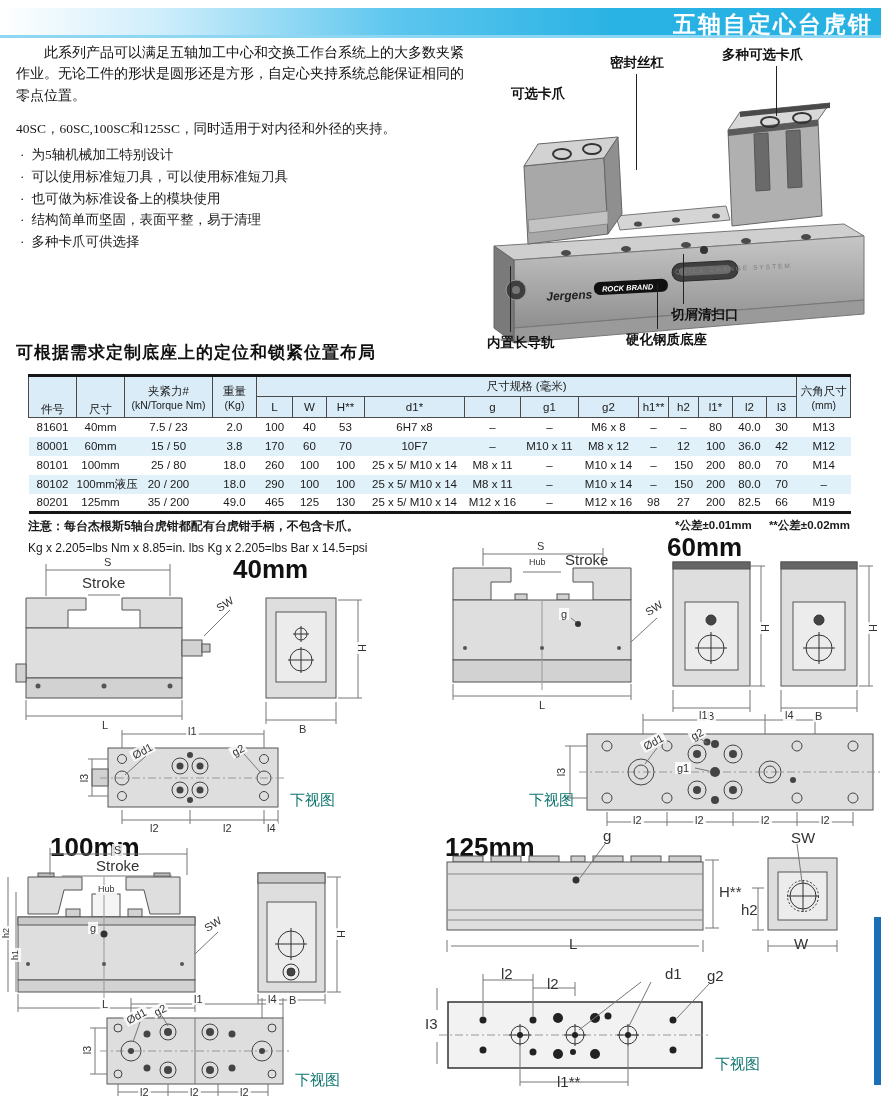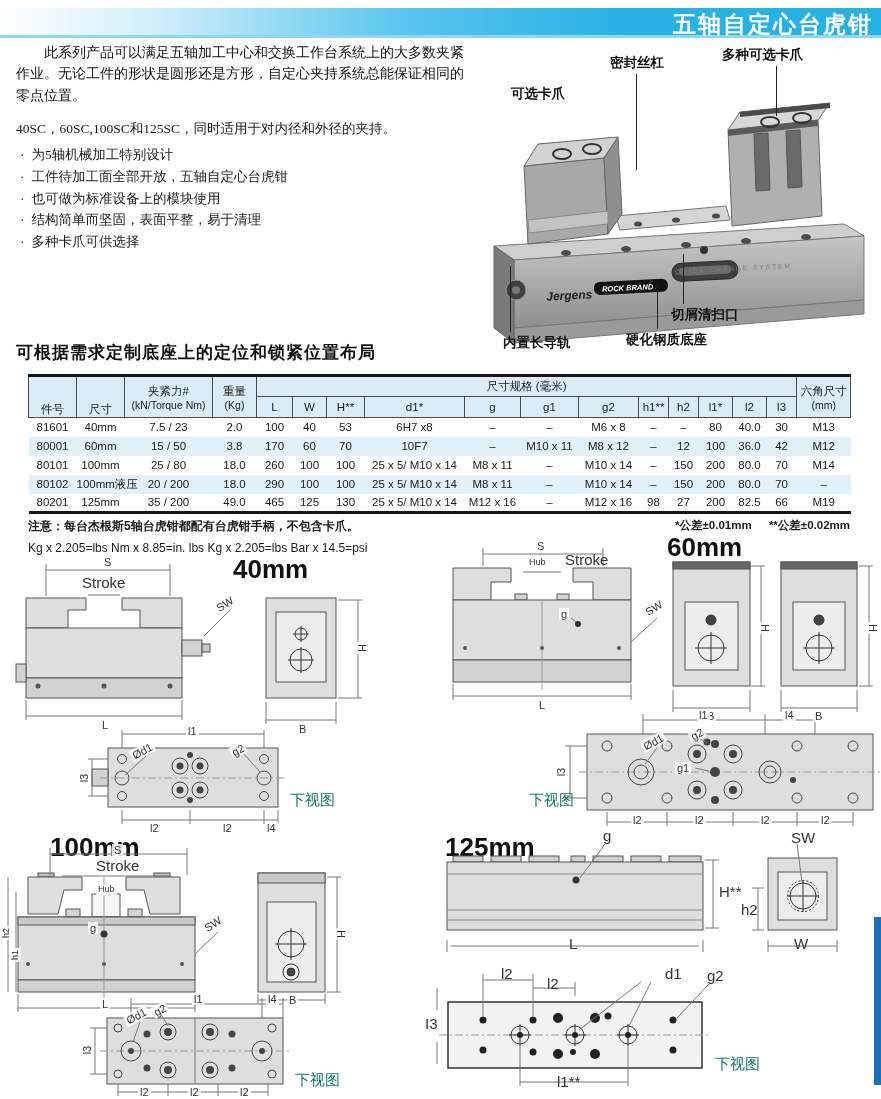--- a/index.html
+++ b/index.html
@@ -66,21 +66,21 @@
 
   <div class="hdr">
     <span class="hdr-title">五轴自定心台虎钳</span>
   </div>
 
   <div class="intro">
     <p>此系列产品可以满足五轴加工中心和交换工作台系统上的大多数夹紧作业。无论工件的形状是圆形还是方形，自定心夹持系统总能保证相同的零点位置。</p>
     <div class="models">40SC，60SC,100SC和125SC，同时适用于对内径和外径的夹持。</div>
     <ul class="feat">
       <li><span class="blt">·</span><span>为5轴机械加工特别设计</span></li>
-      <li><span class="blt">·</span><span>工件待加工面全部开放，五轴自定心台虎钳</span></li>
+      <li><span class="blt">·</span><span>可以使用标准短刀具，可以使用标准短刀具</span></li>
       <li><span class="blt">·</span><span>也可做为标准设备上的模块使用</span></li>
       <li><span class="blt">·</span><span>结构简单而坚固，表面平整，易于清理</span></li>
       <li><span class="blt">·</span><span>多种卡爪可供选择</span></li>
     </ul>
   </div>
 
   <div class="photo">
     <svg class="draw" width="404" height="320" viewBox="0 0 404 320">
       <defs>
         <linearGradient id="gFront" x1="0" y1="0" x2="0" y2="1">
@@ -139,21 +139,21 @@
     <div class="leader" style="left:300px; top:28px; height:50px;"></div>
     <div class="leader" style="left:207px; top:216px; height:50px;"></div>
     <div class="leader" style="left:181px; top:246px; height:45px;"></div>
     <div class="leader" style="left:34px; top:228px; height:66px;"></div>
 
     <div class="callout" style="left:35px; top:47px;">可选卡爪</div>
     <div class="callout" style="left:134px; top:16px;">密封丝杠</div>
     <div class="callout" style="left:246px; top:8px;">多种可选卡爪</div>
     <div class="callout" style="left:195px; top:268px;">切屑清扫口</div>
     <div class="callout" style="left:150px; top:293px;">硬化钢质底座</div>
-    <div class="callout" style="left:27px; top:296px;text-align:right;">内置长导轨</div>
+    <div class="callout" style="left:11px; top:296px;text-align:right;">内置长导轨</div>
   </div>
 
   <div class="sec-title">可根据需求定制底座上的定位和锁紧位置布局</div>
 
   <div class="tbl-wrap">
     <table class="spec">
       <colgroup>
         <col style="width:48px">
           <col style="width:48px">
           <col style="width:88px">

